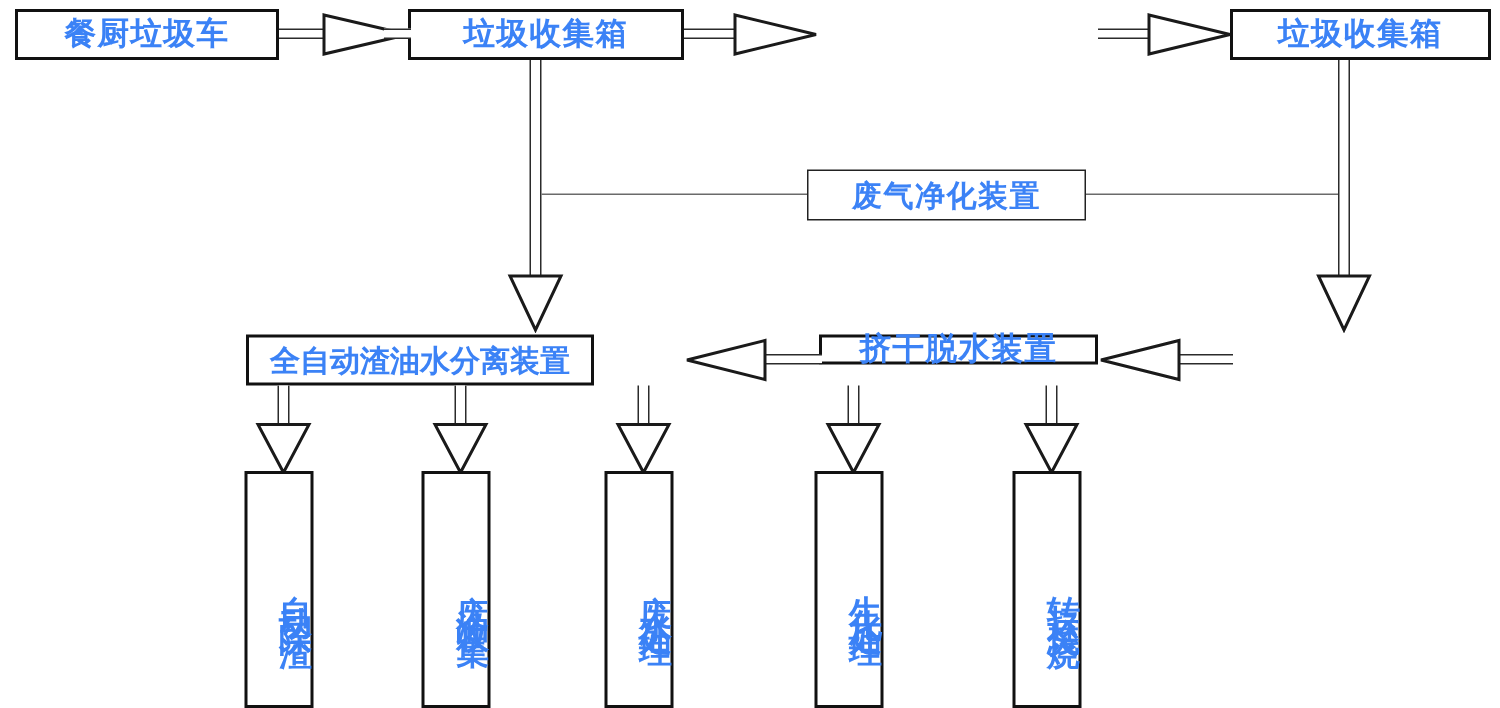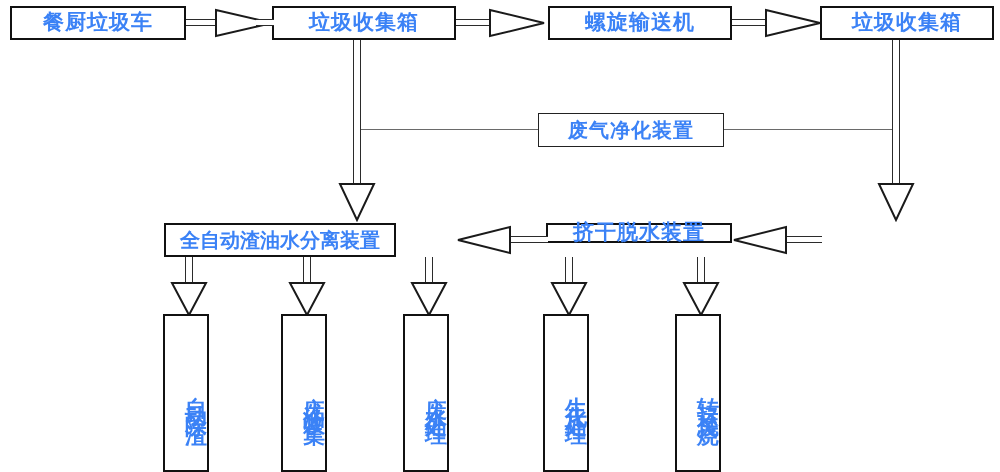--- a/index.html
+++ b/index.html
@@ -96,21 +96,20 @@
 </style>
 </head>
 <body>
 
 <div id="canvas">
 
   <div class="node h" style="left:10px; top:6px; width:176px; height:34px;">餐厨垃圾车</div>
 
   <div class="node h" style="left:272px; top:6px; width:184px; height:34px;">垃圾收集箱</div>
 
-  <div class="node h" style="left:548px; top:6px; width:184px; height:34px;">螺旋输送机</div>
 
   <div class="node h" style="left:820px; top:6px; width:174px; height:34px;">垃圾收集箱</div>
 
   <div class="shaft-h" style="left:186px; top:19px; width:30px;"></div>
   <div class="arrow" style="left:214px; top:8px;">
     <svg width="60" height="30" viewBox="0 0 60 30">
         <polygon points="2,2 58,15 2,28"></polygon>
       </svg>
   </div>
   <div class="shaft-h" style="left:256px; top:19px; width:18px;"></div>

